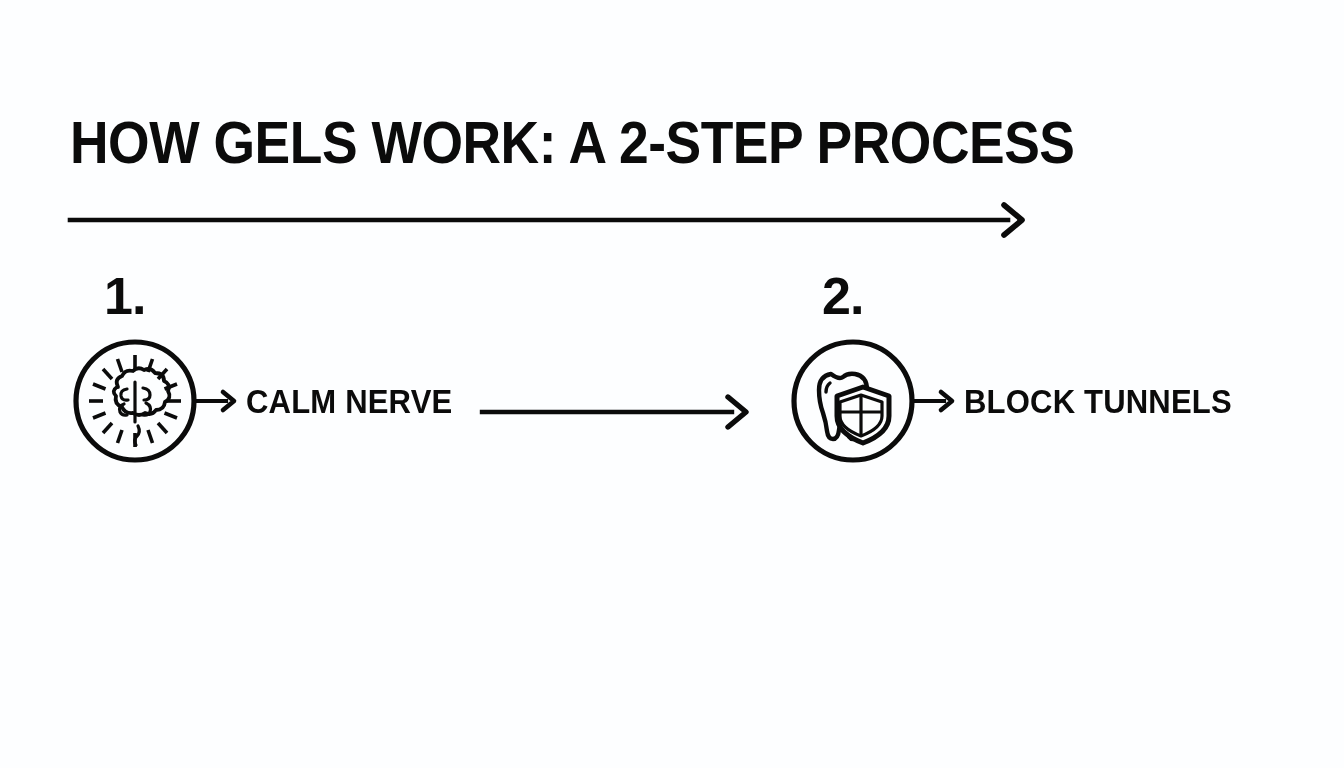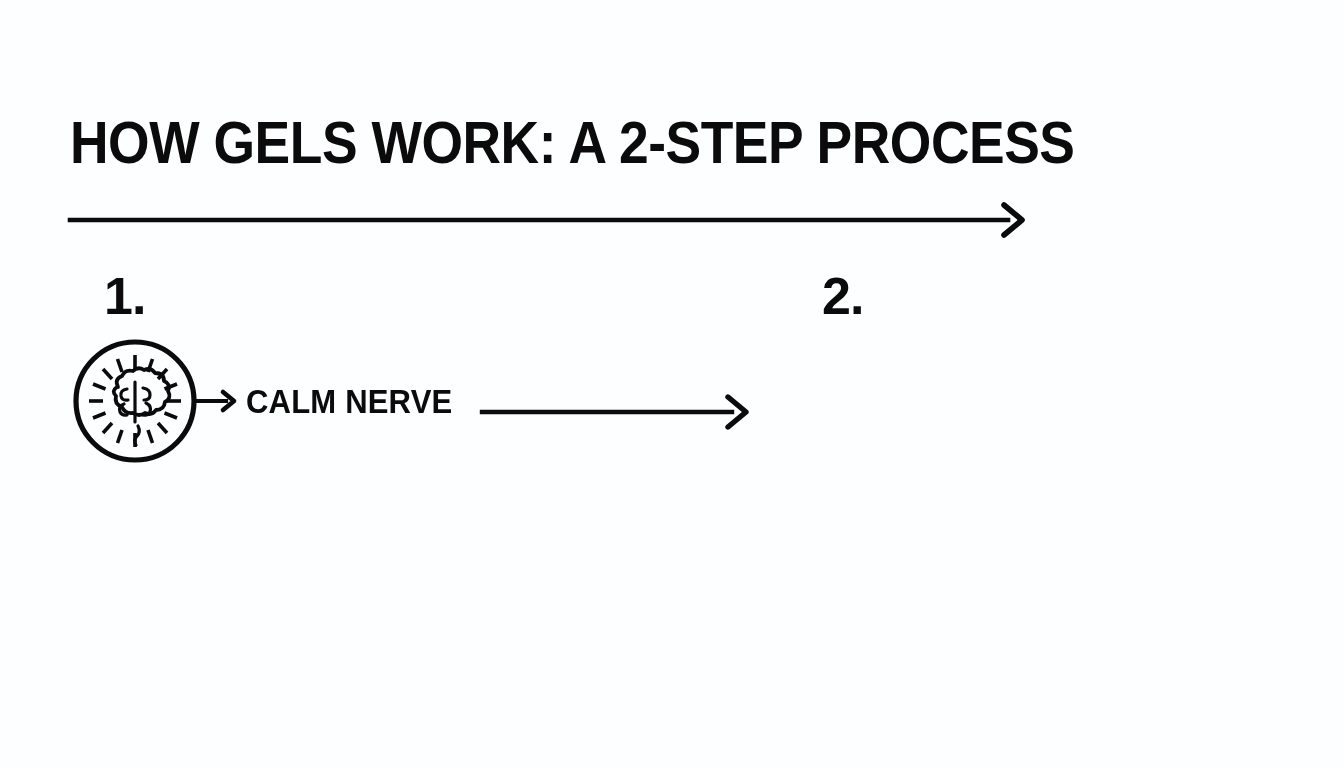--- a/index.html
+++ b/index.html
@@ -203,15 +203,74 @@
       <g fill="none" stroke="#0b0b0b" stroke-width="4.4" stroke-linecap="square">
         <line x1="0" y1="20" x2="250" y2="20"></line>
         <polyline points="246,5 264,20 246,35" stroke-width="5.4" stroke-linecap="round" stroke-linejoin="round"></polyline>
       </g>
     </svg>
   </div>
 
   <div class="step step-2">
     <div class="step-number">2.</div>
 
+    <div class="step-body">
+
+      <div class="icon-circle">
+        <svg width="126" height="126" viewBox="0 0 126 126" aria-hidden="true">
+          <g>
+
+            <circle cx="63" cy="63" r="59" fill="none" stroke="#0b0b0b" stroke-width="5.2"></circle>
+
+            <path d="M41 36
+                     q-12 2 -12 16
+                     q0 12 4 23
+                     q3 9 4 18
+                     q1 8 6 8
+                     q5 0 6 -9
+                     q1 -9 4 -9
+                     q3 0 4 9
+                     q1 9 6 9
+                     q5 0 6 -8
+                     q1 -9 4 -18
+                     q4 -11 4 -23
+                     q0 -14 -12 -16
+                     q-8 -1 -12 3
+                     q-4 3 -12 -3 Z" fill="#fdfeff" stroke="#0b0b0b" stroke-width="4.4" stroke-linejoin="round"></path>
+
+            <path d="M40 45 q-4 3 -4 9" fill="none" stroke="#0b0b0b" stroke-width="3.4" stroke-linecap="round"></path>
+
+            <path d="M75 49
+                     L101 58
+                     L101 78
+                     q0 17 -26 27
+                     q-26 -10 -26 -27
+                     L49 58 Z" transform="translate(-2,0)" fill="#fdfeff" stroke="#0b0b0b" stroke-width="5" stroke-linejoin="round"></path>
+
+            <path d="M73 57
+                     L94 64
+                     L94 78
+                     q0 12 -21 20
+                     q-21 -8 -21 -20
+                     L52 64 Z" transform="translate(-2,0)" fill="none" stroke="#0b0b0b" stroke-width="3.2" stroke-linejoin="round"></path>
+
+            <g stroke="#0b0b0b" stroke-width="3.2" transform="translate(-2,0)">
+              <line x1="73" y1="57" x2="73" y2="97"></line>
+              <line x1="52" y1="74" x2="94" y2="74"></line>
+            </g>
+          </g>
+        </svg>
+      </div>
+
+      <div class="mini-arrow">
+        <svg width="46" height="26" viewBox="0 0 46 26" aria-hidden="true">
+          <g fill="none" stroke="#0b0b0b" stroke-width="4.2" stroke-linecap="square">
+            <line x1="2" y1="13" x2="30" y2="13"></line>
+            <polyline points="27,4 38,13 27,22" stroke-width="4.6" stroke-linecap="round" stroke-linejoin="round"></polyline>
+          </g>
+        </svg>
+      </div>
+
+      <div class="step-label">BLOCK TUNNELS</div>
+    </div>
   </div>
 
 </div>
 
 </body></html>

